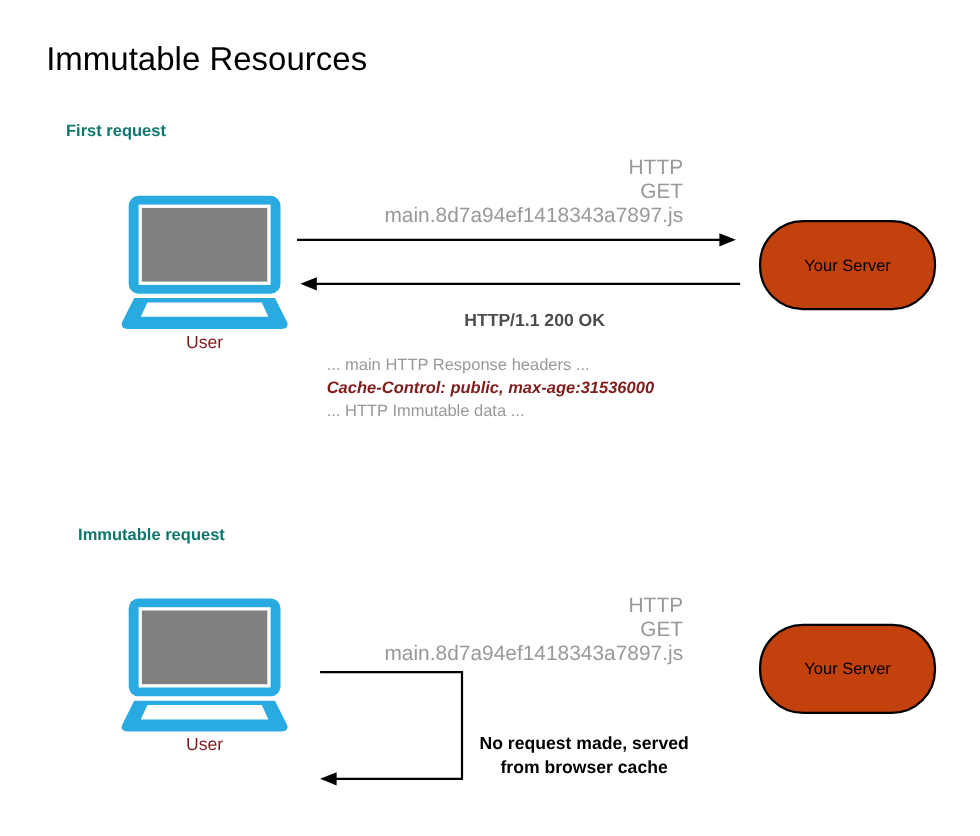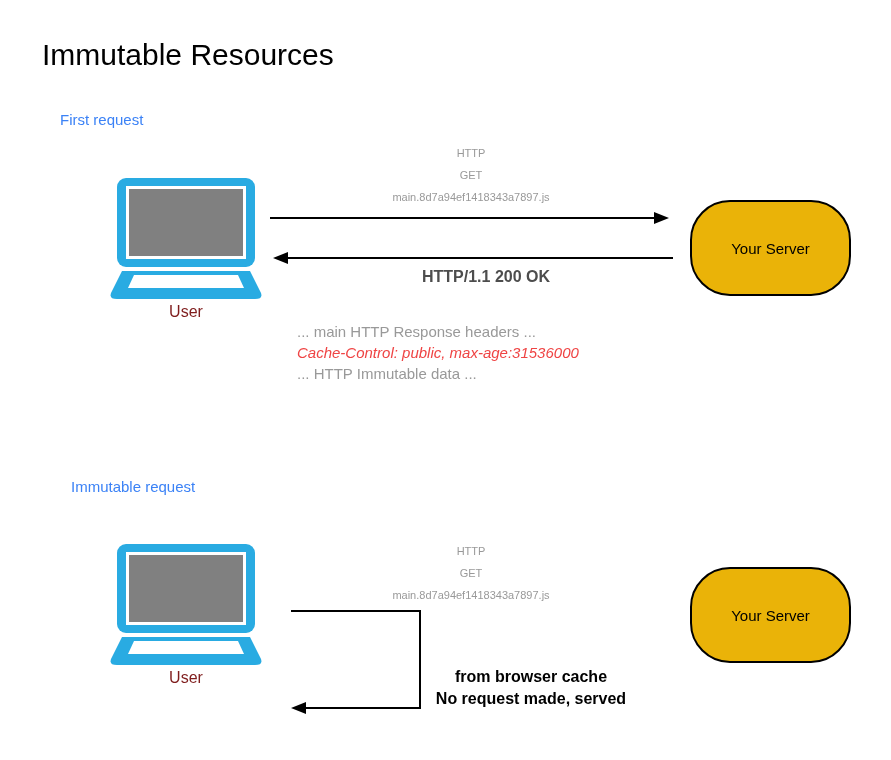--- a/index.html
+++ b/index.html
@@ -19,38 +19,39 @@
   .title {
     left: 42px;
     top: 38px;
     font-size: 30px;
     color: #000000;
     font-weight: 400;
     white-space: nowrap;
   }
   .section-label {
     font-size: 15px;
-    color: #3b82f6;
+    color: #0f766e;
     white-space: nowrap;
+    font-weight: bold;
   }
   .req-block {
     width: 300px;
-    text-align: center;
-    font-size: 11px;
+    text-align: right;
+    font-size: 19px;
     line-height: 22px;
     color: #999999;
     white-space: nowrap;
   }
   .server {
     width: 161px;
-    height: 96px;
+    height: 82px;
     border: 2px solid #000000;
     border-radius: 40px;
     box-sizing: border-box;
-    background: #eab308;
+    background: #c2410c;
     display: flex;
     align-items: center;
     justify-content: center;
     font-size: 15px;
     color: #000000;
   }
   .user-label {
     width: 152px;
     text-align: center;
     font-size: 16px;
@@ -64,22 +65,22 @@
     color: #4d4d4d;
     white-space: nowrap;
   }
   .resp-block {
     font-size: 15px;
     line-height: 21px;
     white-space: nowrap;
   }
   .resp-gray { color: #999999; }
   .resp-cache {
-    color: #ef4444;
-    font-weight: 400;
+    color: #7f1d1d;
+    font-weight: 700;
     font-style: italic;
   }
   .note-block {
     width: 216px;
     text-align: center;
     font-size: 16px;
     font-weight: 700;
     line-height: 22px;
     color: #000000;
   }
@@ -115,21 +116,21 @@
 
   <div class="abs server" style="left:690px; top:200px;">
     <span>Your Server</span>
   </div>
 
   <svg class="abs" style="left:272px; top:251px;" width="401" height="14" viewBox="0 0 401 14">
     <polygon points="16,1 1,7 16,13" fill="#000000"></polygon>
     <line x1="15" y1="7" x2="401" y2="7" stroke="#000000" stroke-width="2"></line>
   </svg>
 
-  <div class="abs status-line" style="left:336px; top:268px;">HTTP/1.1 200 OK</div>
+  <div class="abs status-line" style="left:336px; top:283px;">HTTP/1.1 200 OK</div>
 
   <div class="abs resp-block" style="left:297px; top:321px;">
     <div class="resp-gray">... main HTTP Response headers ...</div>
     <div class="resp-cache">Cache-Control: public, max-age:31536000</div>
     <div class="resp-gray">... HTTP Immutable data ...</div>
   </div>
 
   <div class="abs section-label" style="left:71px; top:478px;">Immutable request</div>
 
   <svg class="abs" style="left:110px; top:543px;" width="152" height="124" viewBox="0 0 152 124">
@@ -150,17 +151,17 @@
   <svg class="abs" style="left:289px; top:604px;" width="136" height="112" viewBox="0 0 136 112">
     <polyline points="2,7 131,7 131,104 16,104" fill="none" stroke="#000000" stroke-width="2"></polyline>
     <polygon points="17,98 2,104 17,110" fill="#000000"></polygon>
   </svg>
 
   <div class="abs server" style="left:690px; top:567px;">
     <span>Your Server</span>
   </div>
 
   <div class="abs note-block" style="left:423px; top:666px;">
+    <div>No request made, served</div>
     <div>from browser cache</div>
-    <div>No request made, served</div>
   </div>
 
 </div>
 
 </body></html>

